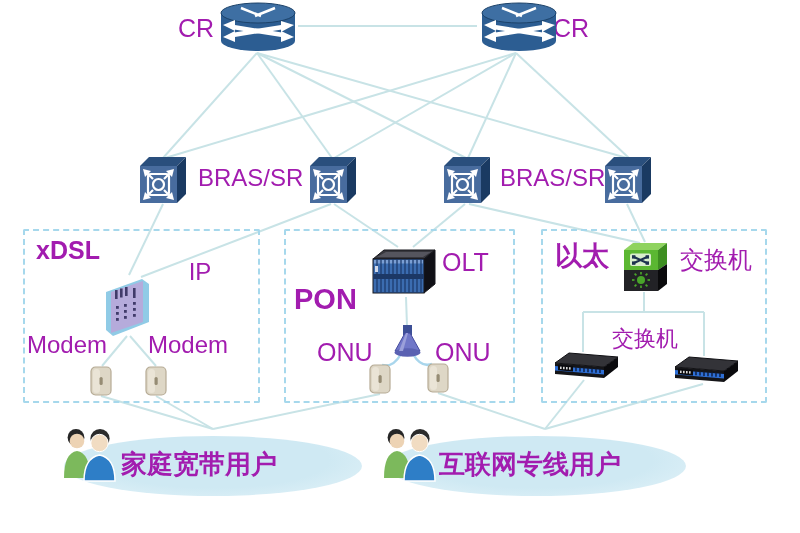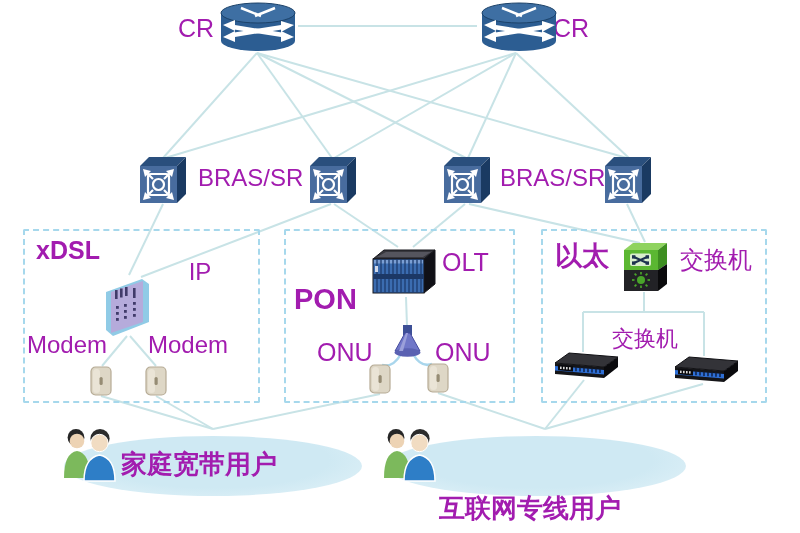--- a/index.html
+++ b/index.html
@@ -272,15 +272,15 @@
   <div class="lbl bold" style="left:294px;top:260px;font-size:29px;margin-top:24px;">PON</div>
   <div class="lbl" style="left:442px;top:249px;font-size:25px;">OLT</div>
   <div class="lbl" style="left:317px;top:339px;font-size:25px;">ONU</div>
   <div class="lbl" style="left:435px;top:339px;font-size:25px;">ONU</div>
 
   <div class="lbl bold" style="left:555px;top:242px;font-size:27px;">以太</div>
   <div class="lbl" style="left:680px;top:247px;">交换机</div>
   <div class="lbl" style="left:612px;top:327px;font-size:22px;">交换机</div>
 
   <div class="lbl bold z4" style="left:121px;top:450px;font-size:26px;">家庭宽带用户</div>
-  <div class="lbl bold z4" style="left:439px;top:450px;font-size:26px;margin-top:44px;">互联网专线用户</div>
+  <div class="lbl bold z4" style="left:439px;top:450px;font-size:26px;">互联网专线用户</div>
 
 </div>
 
 </body></html>

